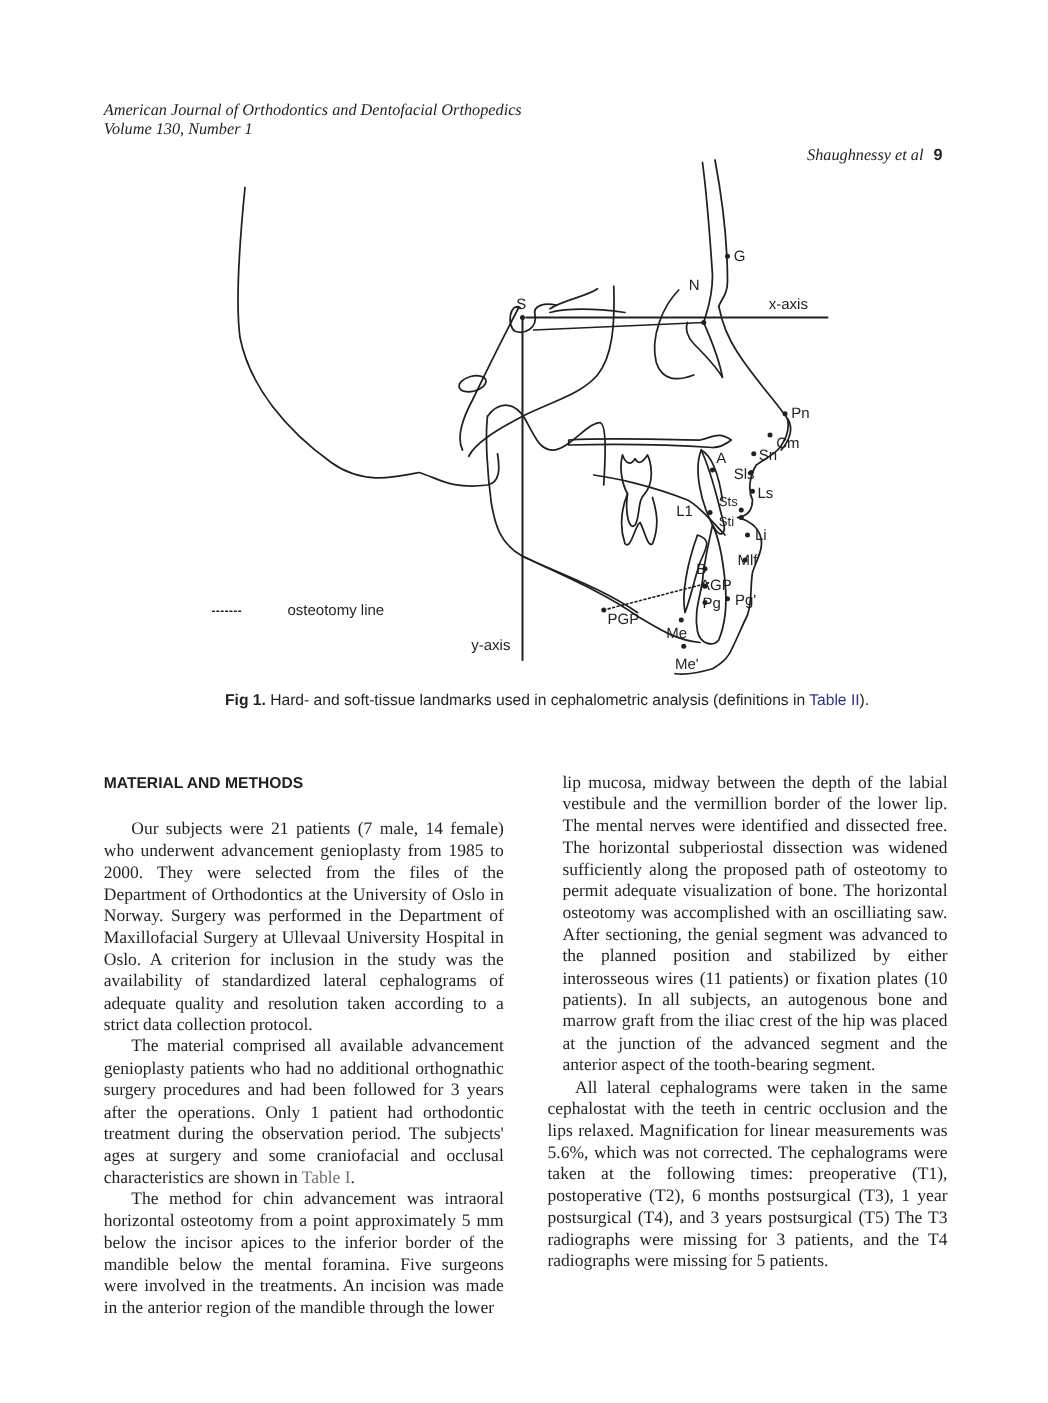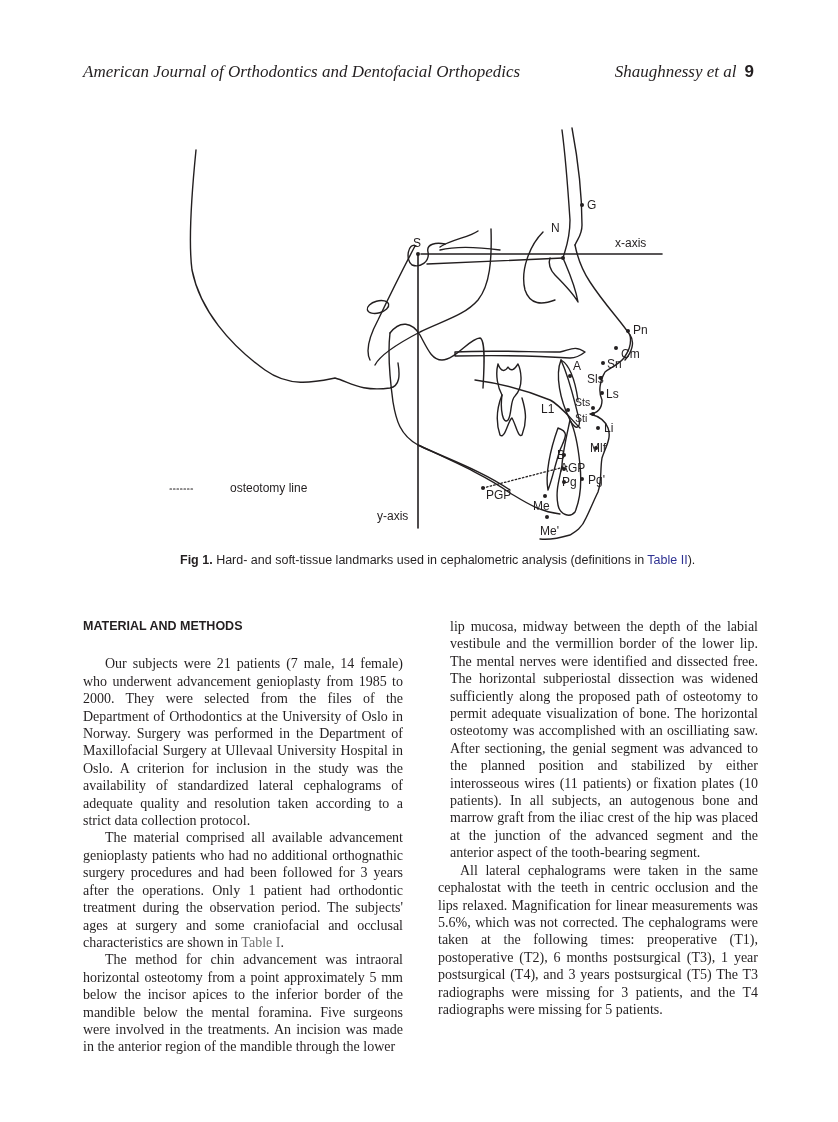--- a/index.html
+++ b/index.html
@@ -1,19 +1,19 @@
 <!DOCTYPE html>
 <html><head>
 <meta charset="utf-8">
 <style>
   html, body { margin:0; padding:0; background:#fff; }
   body { width:838px; height:1122px; position:relative; overflow:hidden; font-family:"Liberation Serif", serif; color:#231f20; }
-  .running-head { position:absolute; top:64px; font-style:italic; font-size:17px; line-height:15px; }
+  .running-head { position:absolute; top:80px; font-style:italic; font-size:13px; line-height:15px; }
   .rh-left { left:83px; }
-  .rh-right { right:84px; text-align:right; }
+  .rh-right { right:84px; text-align:right;margin-top:36px; }
   .rh-right .pg { font-style:normal; font-weight:bold; font-family:"Liberation Sans", sans-serif; margin-left:8px; }
   .figure { position:absolute; left:150px; top:120px; width:520px; height:420px; }
   .figure svg { position:absolute; left:0; top:0; }
   .lbl { position:absolute; font-family:"Liberation Sans", sans-serif; font-size:12px; color:#231f20; white-space:nowrap; line-height:12px; }
   .lbl.sm { font-size:10.5px; }
   .caption { position:absolute; left:148px; top:553px; font-family:"Liberation Sans", sans-serif; font-size:12.5px;padding-left:32px; }
   .caption b { font-weight:bold; }
   .caption .link { color:#2e3192; }
   .col { position:absolute; top:618px; width:320px; font-size:14px; line-height:17.4px; text-align:justify; }
   .col-left { left:83px; }
@@ -21,20 +21,21 @@
   .sec-head { font-family:"Liberation Sans", sans-serif; font-weight:bold; font-size:12.5px; margin-bottom:20px; }
   .col p { margin:0; text-indent:22px; }
   .col p.noindent { text-indent:0;margin-left:12px; }
   .link { color:#737373; }
 </style>
 </head>
 <body>
 
 <div class="running-head rh-left">
   <div>American Journal of Orthodontics and Dentofacial Orthopedics</div>
+  <div>Volume 130, Number 1</div>
 </div>
 <div class="running-head rh-right">
   <span>Shaughnessy et al</span><span class="pg">9</span>
 </div>
 
 <div class="figure">
   <svg width="520" height="420" viewBox="0 0 520 420" fill="none" stroke="#231f20" stroke-width="1.4" stroke-linecap="round" stroke-linejoin="round">
 
     <path d="M46 30 C42 70 38 120 42 150 C50 190 80 225 115 250 C140 268 165 262 185 258 C200 262 210 272 240 268 C250 266 250 255 248 243"></path>
 

